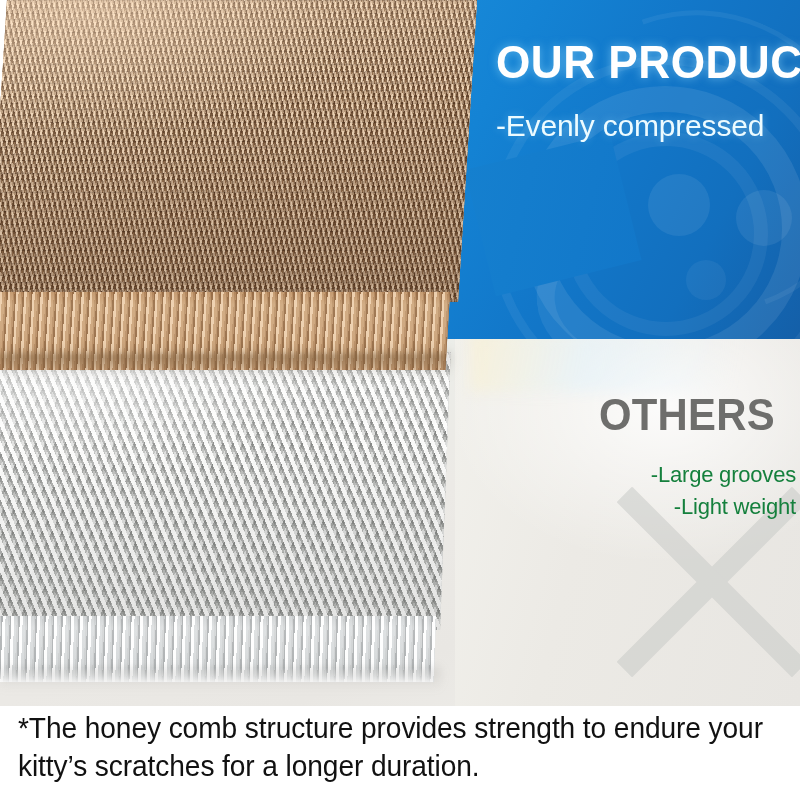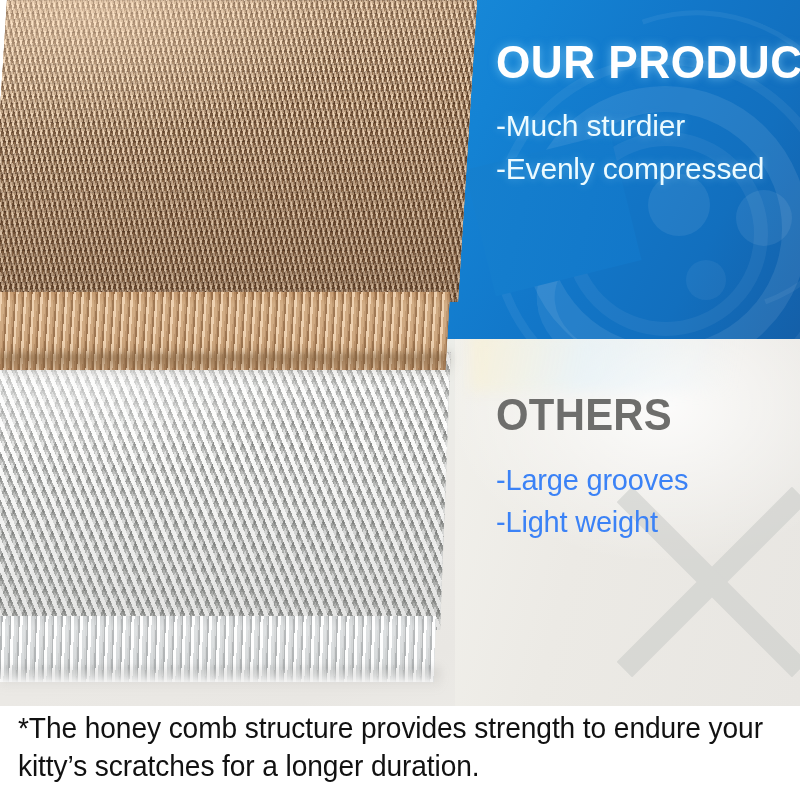--- a/index.html
+++ b/index.html
@@ -173,38 +173,39 @@
     white-space:nowrap;
     text-shadow:0 0 9px rgba(150,220,255,.45);
   }
 
   
   .others-text {
     position:absolute;
     left:496px; top:392px;
     width:300px;
     z-index:6;
+    text-align:right;
   }
   .head-others {
     font-family:"Liberation Sans Narrow","Liberation Sans", sans-serif;
     font-weight:bold;
     font-size:45px;
     line-height:1;
     color:#6e6e6c;
     letter-spacing:.3px;
     transform:scaleX(.93);
     transform-origin:left center;
     white-space:nowrap;
   }
   .others-bullets { margin-top:22px; }
   .others-bullets li {
     list-style:none;
-    font-size:29px;
+    font-size:22px;
     line-height:1.45;
-    color:#3b82f6;
+    color:#15803d;
     letter-spacing:-.2px;
     white-space:nowrap;
   }
 
   
   .slab { position:absolute; overflow:hidden; }
 
   
   .tan-face {
     left:-12px; top:-10px;
@@ -387,21 +388,20 @@
       <div class="arc-sweep"></div>
       <div class="arc-thin"></div>
       <div class="ring-cut"></div>
       <div class="dot d1"></div>
       <div class="dot d2"></div>
       <div class="dot d3"></div>
 
       <div class="blue-text">
         <div class="head-our">OUR PRODUCT</div>
         <ul class="blue-bullets">
-          <li>-Much sturdier</li>
           <li>-Evenly compressed</li>
         </ul>
       </div>
     </div>
 
     <div class="slab tan-face">
       <div class="tan-face-shade"></div>
     </div>
     <div class="slab tan-edge">
       <div class="tan-edge-bottom"></div>

